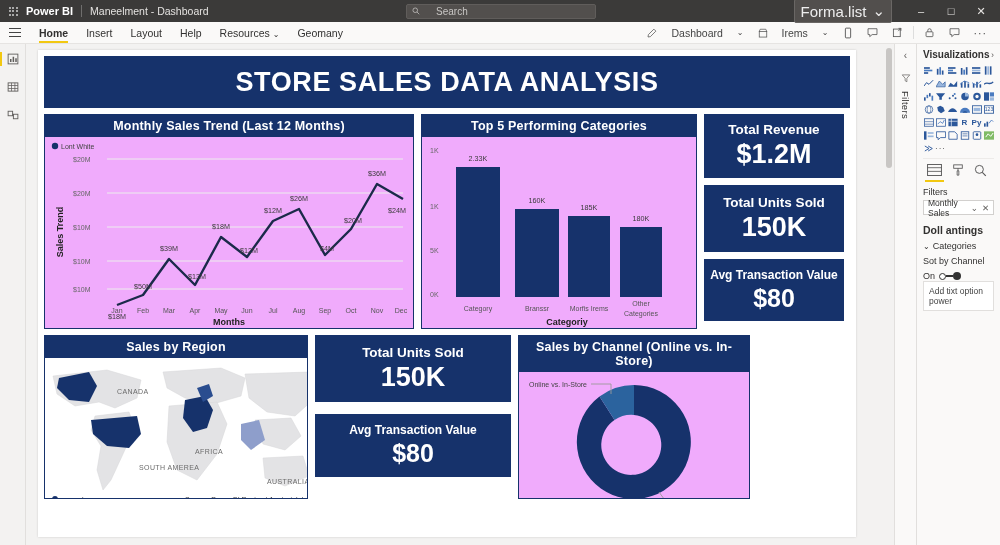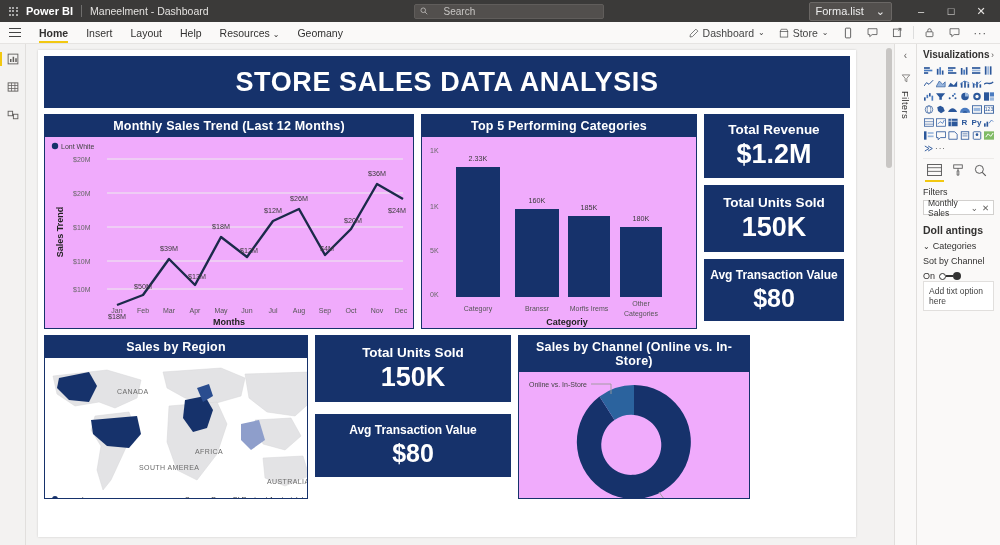--- a/index.html
+++ b/index.html
@@ -22,39 +22,39 @@
   .doc-title { color:#e4e2e0; font-size:10.5px; }
   .searchwrap { flex:1; display:flex; justify-content:center; }
   .searchbox {
     width: 190px; height: 15px; background:#524f4d; border:1px solid #605d5b;
     border-radius:2px; display:flex; align-items:center; padding:0 5px; gap:4px;
   }
   .searchbox .ph { color:#c8c6c4; font-size:10px;margin-left:12px; }
   .tb-right { display:flex; align-items:center; gap:0; padding-right:4px; }
   .formatlist {
     background:#524f4d; border:1px solid #6a6765; border-radius:2px;
-    font-size:11px; color:#eee; padding:2px 6px; margin-right:14px;
-    display:flex; align-items:center; gap:12px;
+    font-size:15px; color:#eee; padding:2px 6px; margin-right:14px;
+    display:flex; align-items:center; gap:6px;
   }
   .wbtn { width:30px; height:22px; display:flex; align-items:center; justify-content:center;
           color:#e6e4e2; font-size:11px; }
 
   
   .ribbon {
     height: 22px; background:#faf9f8; border-bottom:1px solid #e6e4e2;
     display:flex; align-items:center; font-size:10.5px; color:#323130;
   }
   .hamb { width:30px; display:flex; align-items:center; justify-content:center; }
   .hamb span { display:block; width:12px; height:1.5px; background:#444; box-shadow:0 4px 0 #444, 0 -4px 0 #444; }
   .rtab { padding:0 9px; height:22px; line-height:22px; position:relative; white-space:nowrap; }
   .rtab.active { font-weight:bold; }
   .rtab.active::after { content:""; position:absolute; left:9px; right:9px; bottom:1px; height:2px; background:#f2c811; }
   .rspacer { flex:1; }
   .rright { display:flex; align-items:center; gap:0; padding-right:6px; color:#444; }
-  .ritem { display:flex; align-items:center; gap:4px; padding:0 7px; height:18px; white-space:nowrap; }
+  .ritem { display:flex; align-items:center; gap:14px; padding:0 7px; height:18px; white-space:nowrap; }
   .rdiv { width:1px; height:13px; background:#ddd; margin:0 3px; }
 
   
   .shell { display:flex; height:501px; }
 
   .leftrail { width:26px; background:#f3f2f1; border-right:1px solid #e1dfdd;
               padding-top:6px; display:flex; flex-direction:column; align-items:center; gap:10px; }
   .railbtn { width:20px; height:18px; display:flex; align-items:center; justify-content:center;
              color:#605e5c; position:relative; }
   .railbtn.active::before { content:""; position:absolute; left:-3px; top:2px; width:2px; height:14px; background:#f2c811; }
@@ -197,21 +197,21 @@
         <path d="M11 1.8l3.2 3.2L5.4 13.8 1.6 14.4l.6-3.8z" fill="none" stroke="#555" stroke-width="1.2"></path>
       </svg>
       <span>Dashboard</span>
       <span style="font-size:8px;">⌄</span>
     </div>
     <div class="ritem">
       <svg width="10" height="10" viewBox="0 0 16 16">
         <rect x="2" y="5.5" width="12" height="9" fill="none" stroke="#555" stroke-width="1.2"></rect>
         <path d="M2 5.5L3.5 2h9L14 5.5" fill="none" stroke="#555" stroke-width="1.2"></path>
       </svg>
-      <span>Store</span>
+      <span>Irems</span>
       <span style="font-size:8px;">⌄</span>
     </div>
     <div class="ritem">
       <svg width="10" height="12" viewBox="0 0 12 16">
         <rect x="2.5" y="1.5" width="7" height="13" rx="1" fill="none" stroke="#555" stroke-width="1.2"></rect>
       </svg>
     </div>
     <div class="ritem">
       <svg width="11" height="11" viewBox="0 0 16 16">
         <path d="M1.5 2.5h13v8.5h-7l-3.5 3v-3h-2.5z" fill="none" stroke="#555" stroke-width="1.2"></path>
@@ -744,15 +744,15 @@
       <span>Sot by Channel</span>
     </div>
     <div class="toggle">
       <span>On</span>
       <span class="tg">
         <span class="kn-o"></span>
         <span class="line"></span>
         <span class="kn-f"></span>
       </span>
     </div>
-    <div class="addopt">Add tixt option here</div>
+    <div class="addopt">Add tixt option power</div>
   </div>
 </div>
 
 </body></html>

